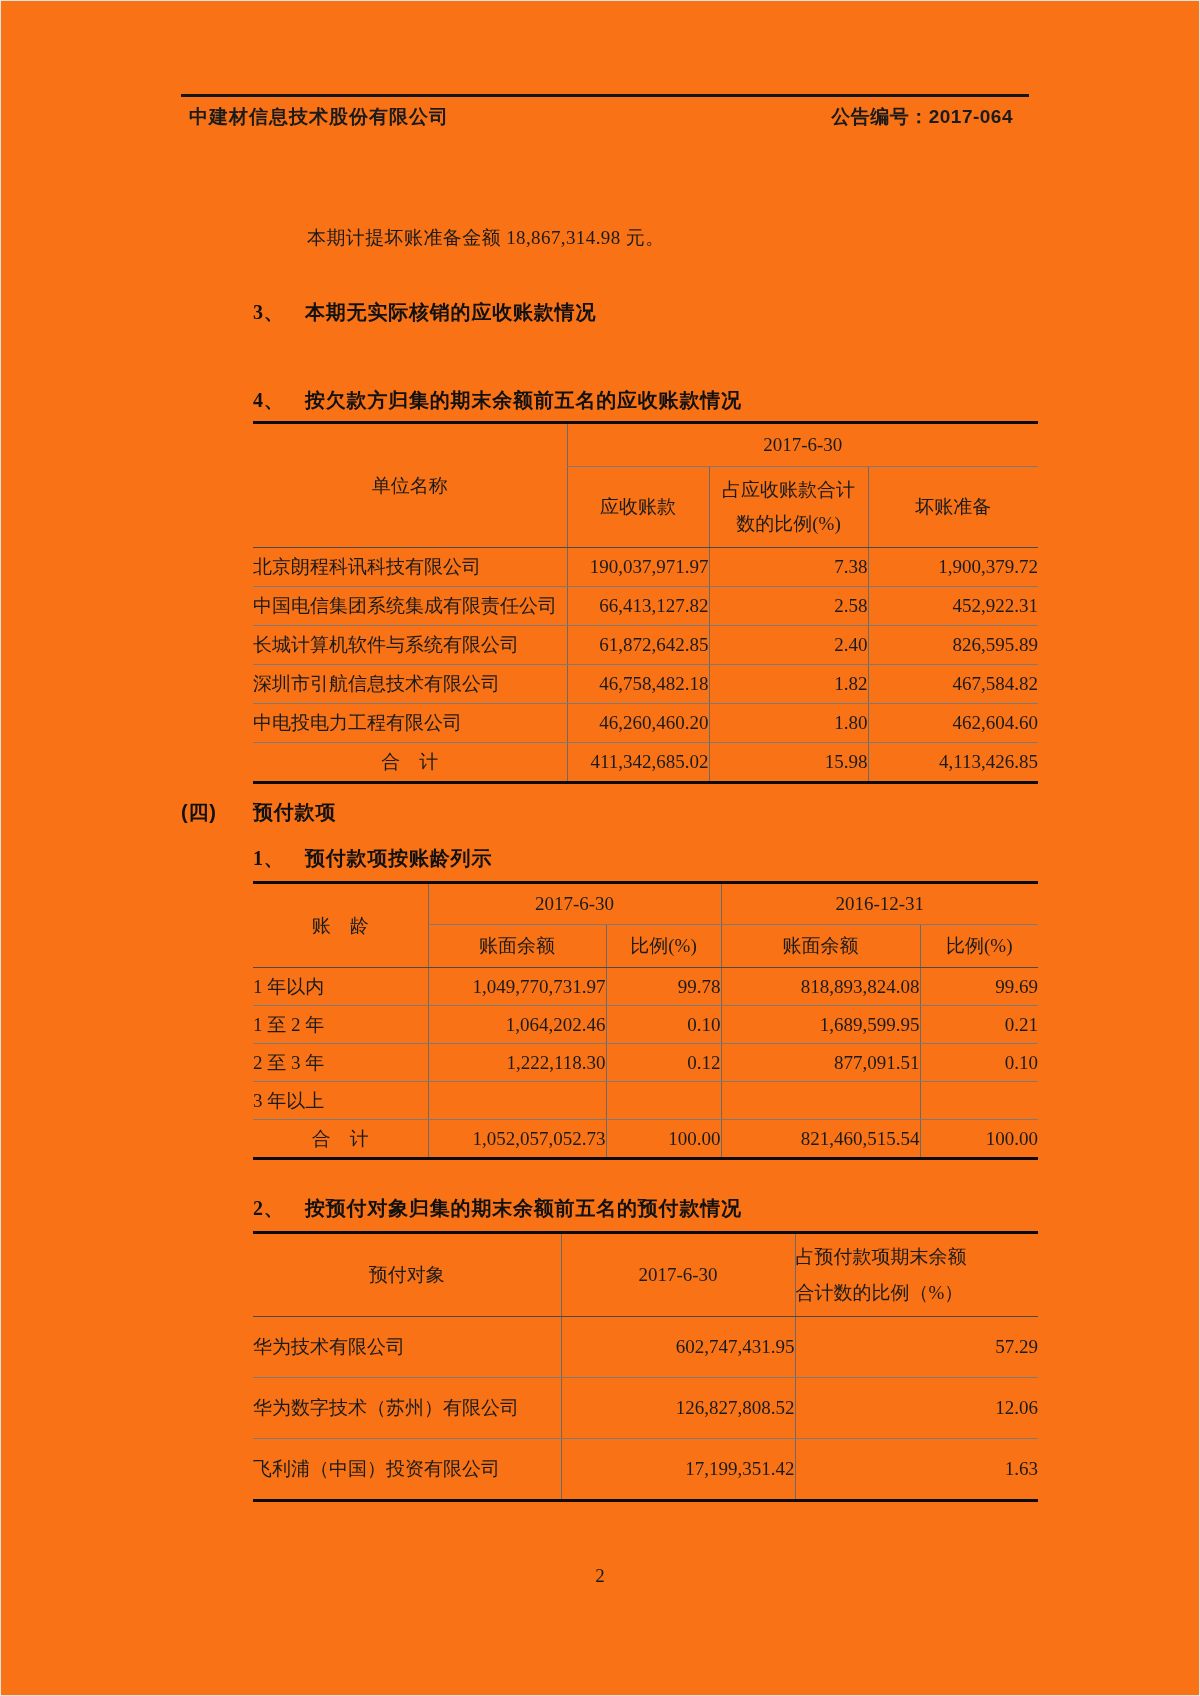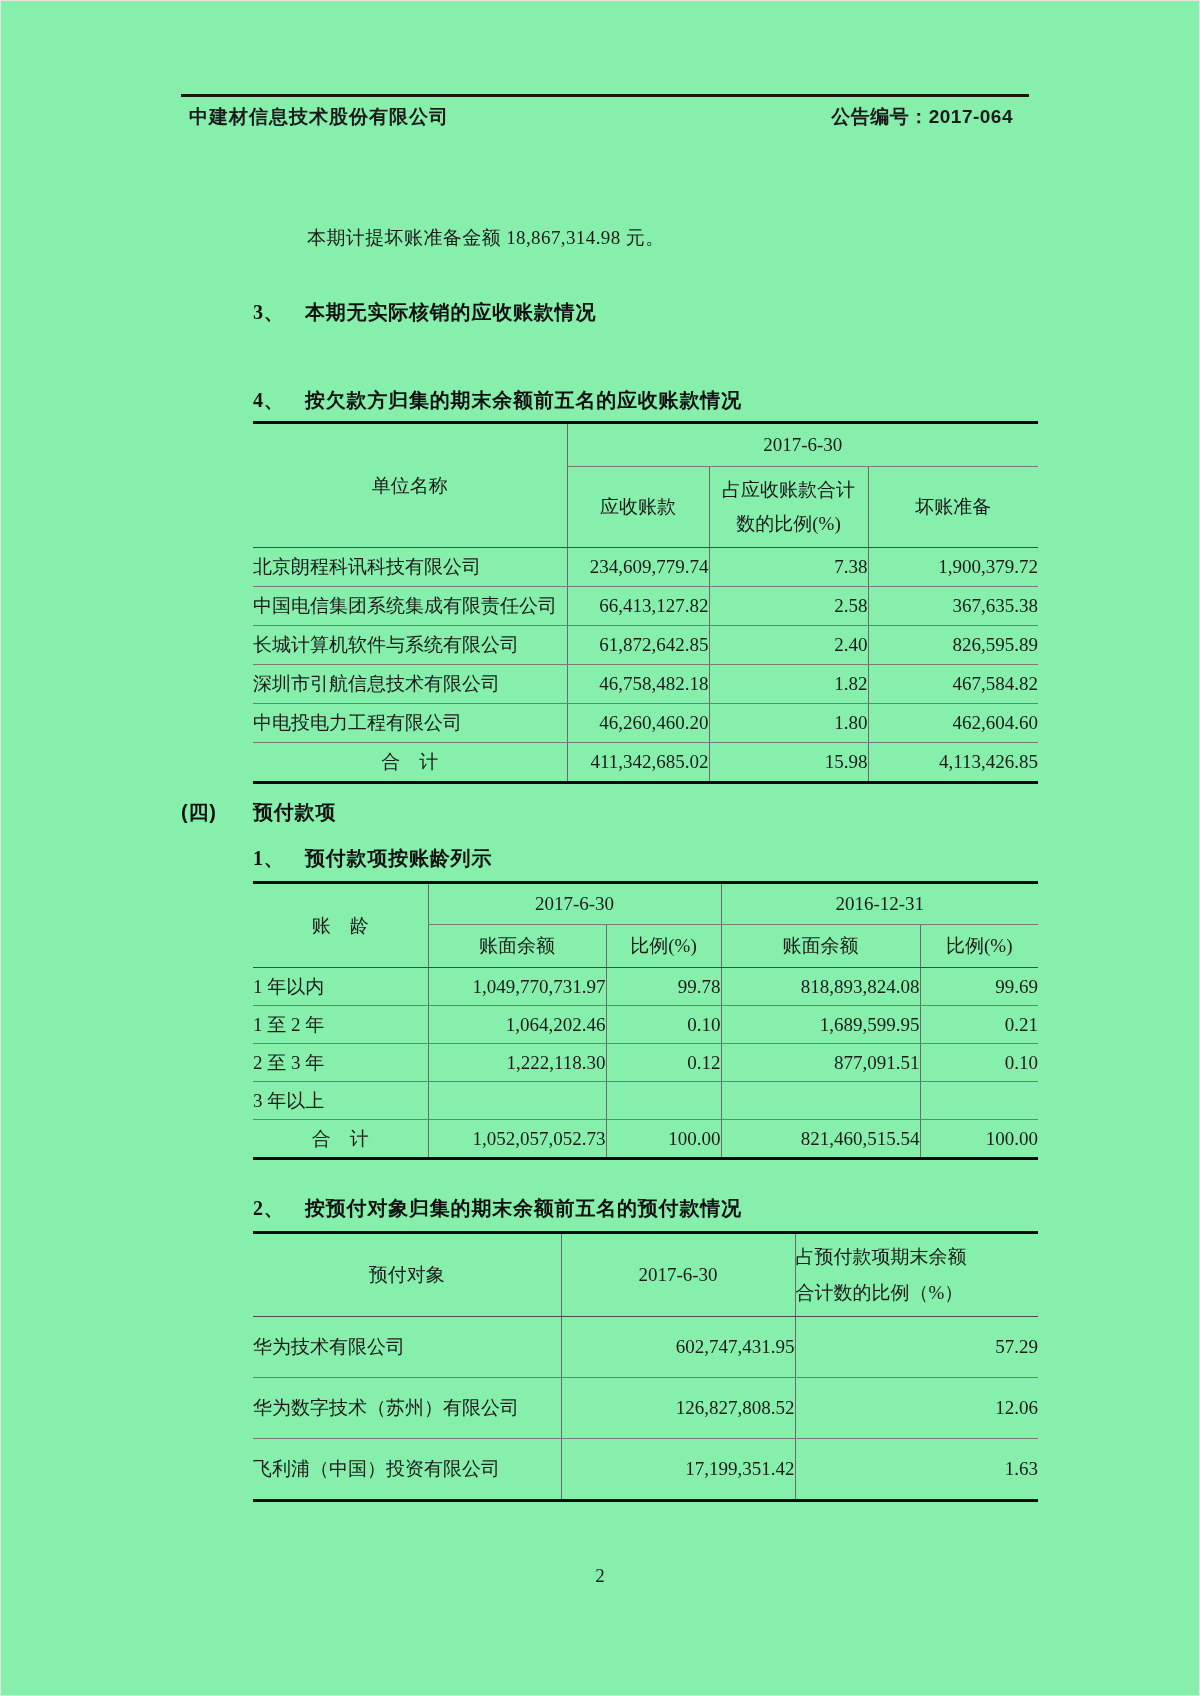--- a/index.html
+++ b/index.html
@@ -1,19 +1,19 @@
 <!DOCTYPE html>
 <html><head>
 <meta charset="utf-8">
 <style>
   html,body{margin:0;padding:0;background:#ffffff;}
   .page{
     position:relative;
     width:1198px;height:1694px;
-    background:#86efac;
+    background:#f97316;
     border:1px solid #e4e4e2;
     overflow:hidden;
     color:#1b1b1b;
     font-family:"Liberation Serif","DejaVu Serif",serif;
   }
   .abs{position:absolute;}
   
   .hdr-row{left:188px;top:64px;width:824px;display:flex;justify-content:space-between;align-items:baseline;}
   .hdr-company{font-family:"Liberation Sans","DejaVu Sans",sans-serif;font-weight:700;font-size:19px;letter-spacing:1px;}
   .hdr-notice{font-family:"Liberation Sans","DejaVu Sans",sans-serif;font-weight:600;font-size:19px;letter-spacing:0.5px;margin-top:39px;}
@@ -80,29 +80,29 @@
         <td class="c bbh" rowspan="2">单位名称</td>
         <td class="c bl bb" colspan="3">2017-6-30</td>
       </tr>
       <tr class="hd2">
         <td class="c bl bbh">应收账款</td>
         <td class="c bl bbh two-line"><span>占应收账款合计</span><br><span>数的比例(%)</span></td>
         <td class="c bl bbh">坏账准备</td>
       </tr>
       <tr class="dr">
         <td class="l bb">北京朗程科讯科技有限公司</td>
-        <td class="r bl bb">234,609,779.74</td>
+        <td class="r bl bb">190,037,971.97</td>
         <td class="r bl bb">7.38</td>
         <td class="r bl bb">1,900,379.72</td>
       </tr>
       <tr class="dr">
         <td class="l bb">中国电信集团系统集成有限责任公司</td>
         <td class="r bl bb">66,413,127.82</td>
         <td class="r bl bb">2.58</td>
-        <td class="r bl bb">367,635.38</td>
+        <td class="r bl bb">452,922.31</td>
       </tr>
       <tr class="dr">
         <td class="l bb">长城计算机软件与系统有限公司</td>
         <td class="r bl bb">61,872,642.85</td>
         <td class="r bl bb">2.40</td>
         <td class="r bl bb">826,595.89</td>
       </tr>
       <tr class="dr">
         <td class="l bb">深圳市引航信息技术有限公司</td>
         <td class="r bl bb">46,758,482.18</td>

